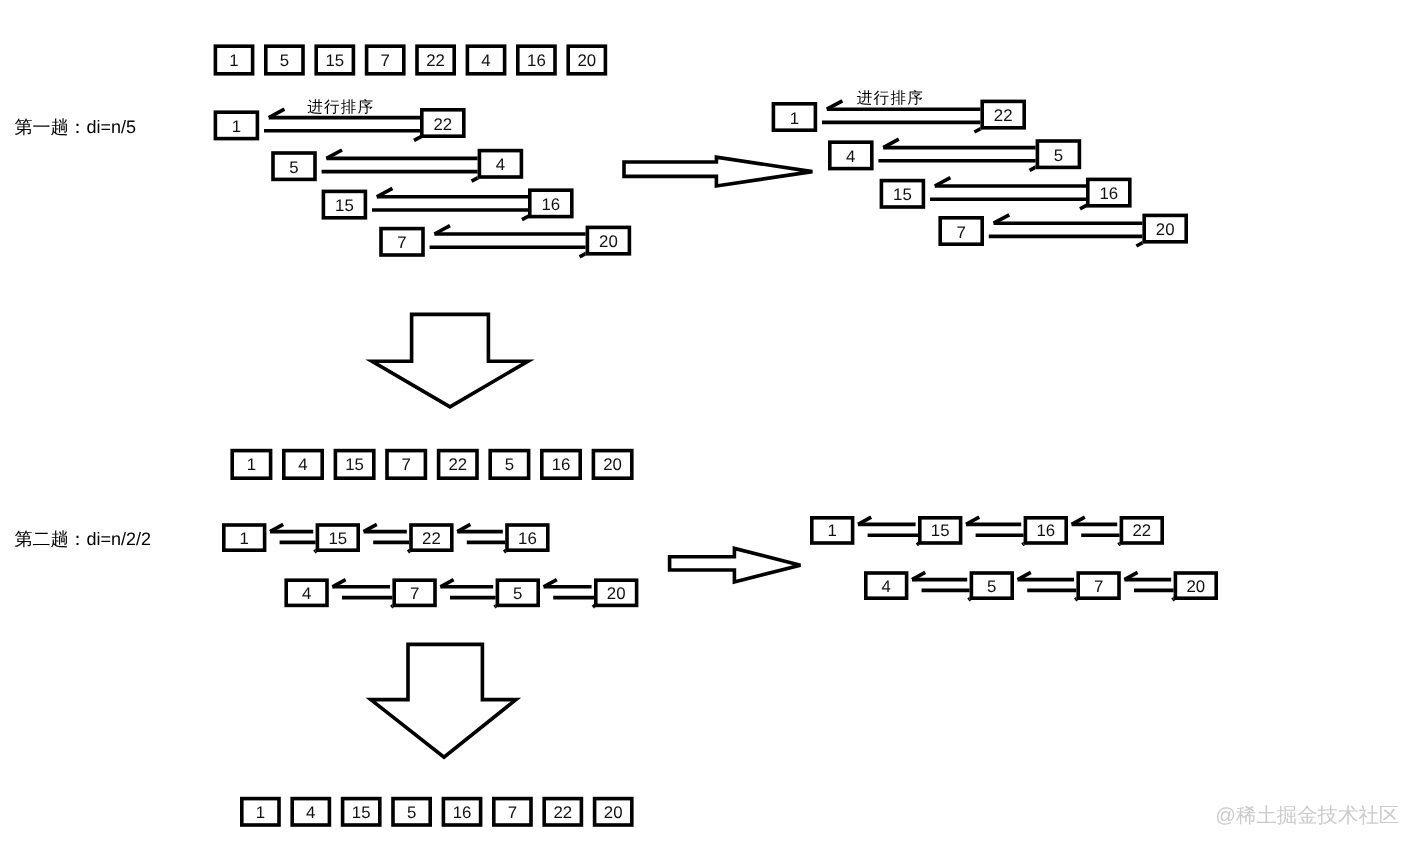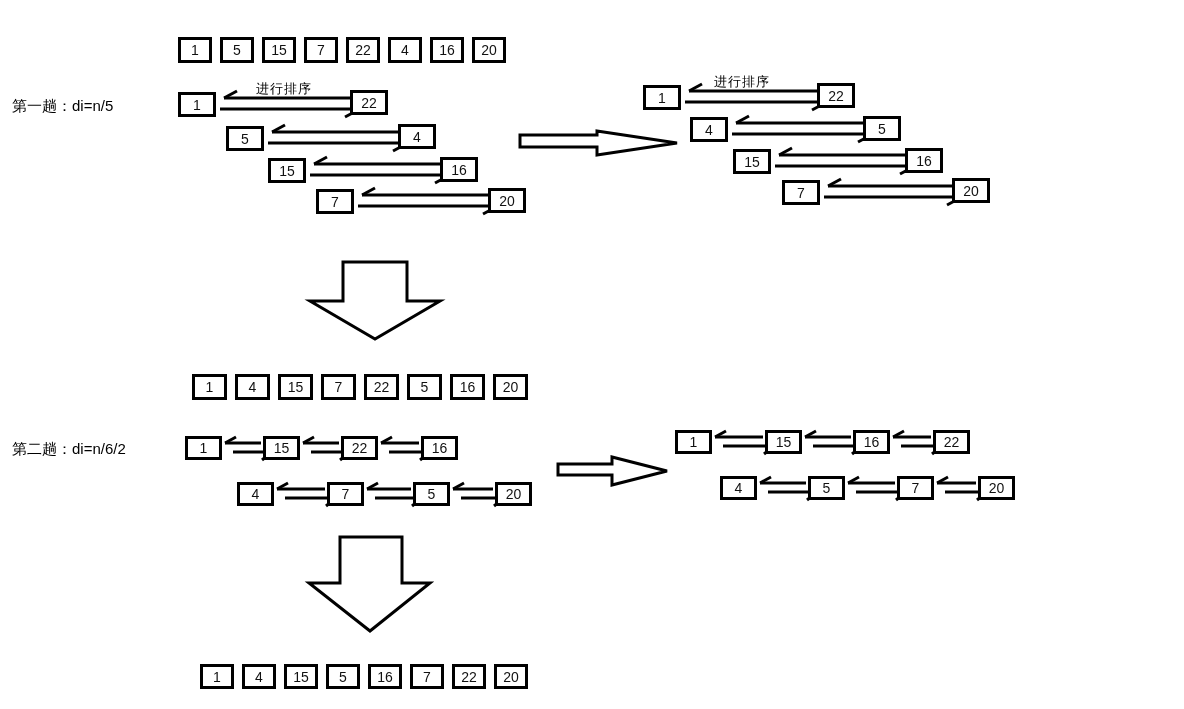--- a/index.html
+++ b/index.html
@@ -104,25 +104,26 @@
       <polyline points="937,483 948,477" class="ink"></polyline>
       <polyline points="945,492 987,492" class="ink"></polyline>
       <polyline points="987,492 977,500" class="ink"></polyline>
       <polygon points="520,135 597,135 597,131 677,143 597,155 597,147 520,147" class="bigarrow"></polygon>
       <polygon points="558,464 612,464 612,457 667,471 612,485 612,475 558,475" class="bigarrow"></polygon>
       <polygon points="343,262 407,262 407,301 440,301 375,339 310,301 343,301" class="bigarrow"></polygon>
       <polygon points="340,537 402,537 402,583 430,583 370,631 309,583 340,583" class="bigarrow"></polygon>
     </svg>
 
   <div class="plabel" style="left:12px;top:97px">第一趟：di=n/5</div>
-  <div class="plabel" style="left:12px;top:440px">第二趟：di=n/6/2</div>
+  <div class="plabel" style="left:12px;top:440px">第二趟：di=n/2/2</div>
 
   <div class="hint" style="left:256px;top:80px">进行排序</div>
   <div class="hint" style="left:714px;top:73px">进行排序</div>
 
+  <div class="watermark" style="right:18px;top:668px">@稀土掘金技术社区</div>
 <div class="nbox" style="left: 178px; top: 37px; width: 34px; height: 26px;">1</div>
     <div class="nbox" style="left: 220px; top: 37px; width: 34px; height: 26px;">5</div>
     <div class="nbox" style="left: 262px; top: 37px; width: 34px; height: 26px;">15</div>
     <div class="nbox" style="left: 304px; top: 37px; width: 34px; height: 26px;">7</div>
     <div class="nbox" style="left: 346px; top: 37px; width: 34px; height: 26px;">22</div>
     <div class="nbox" style="left: 388px; top: 37px; width: 34px; height: 26px;">4</div>
     <div class="nbox" style="left: 430px; top: 37px; width: 34px; height: 26px;">16</div>
     <div class="nbox" style="left: 472px; top: 37px; width: 34px; height: 26px;">20</div>
     <div class="nbox" style="left: 192px; top: 374px; width: 35px; height: 26px;">1</div>
     <div class="nbox" style="left: 235px; top: 374px; width: 35px; height: 26px;">4</div>

